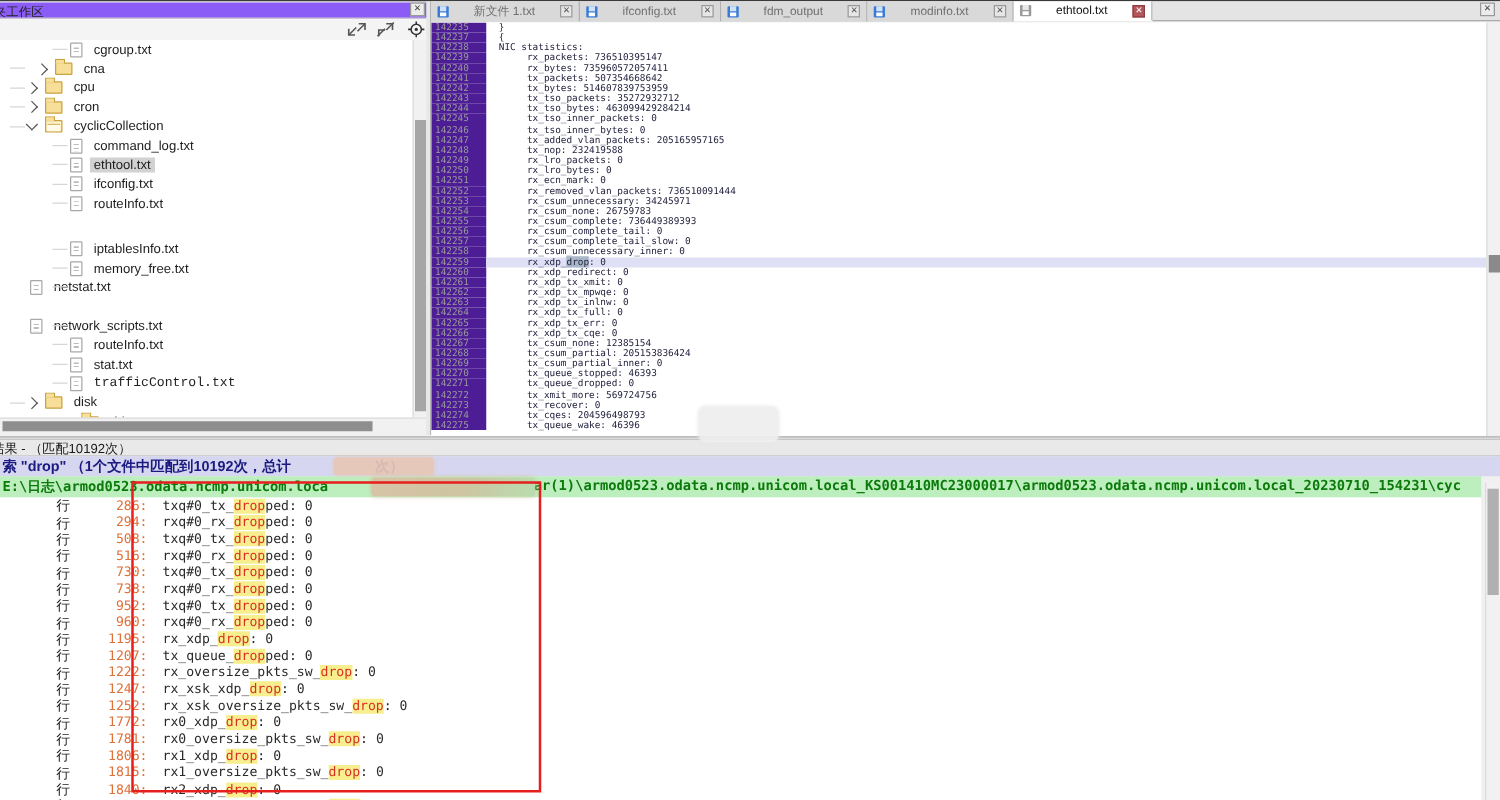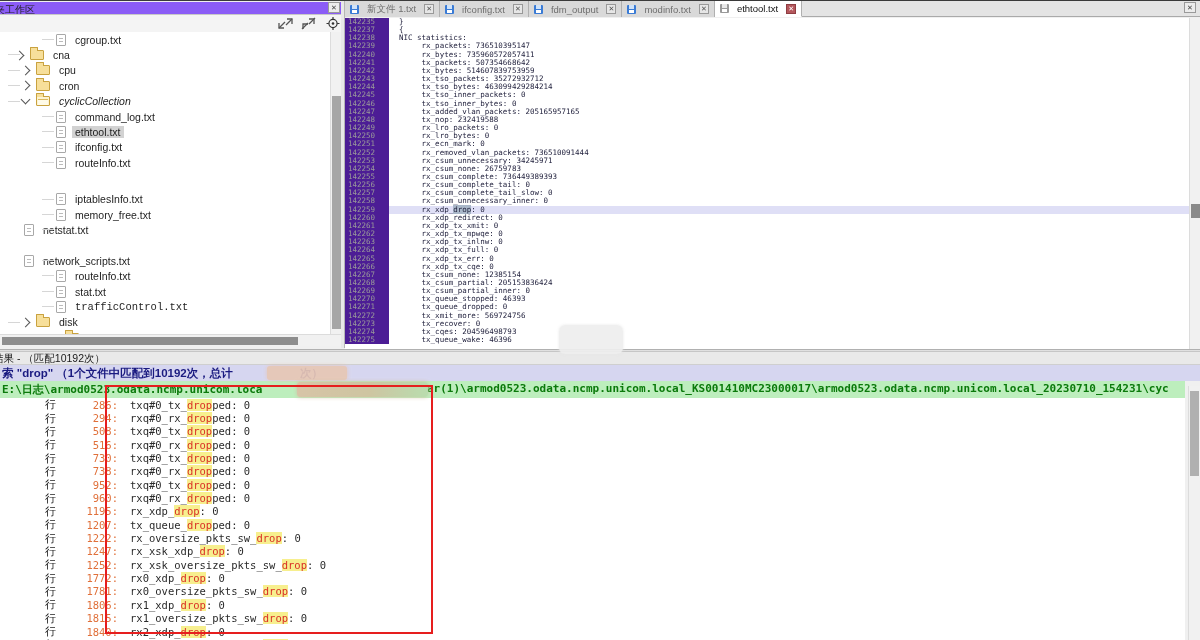--- a/index.html
+++ b/index.html
@@ -40,21 +40,21 @@
   .tree-row.selected .tree-label { background:#d2d2d2; }
   .vscroll { position:absolute; background:#f1f1f1; border-left:1px solid #dcdcdc; }
   .vthumb { position:absolute; left:1px; width:9px; background:#a6a6a6; }
   #tree-vscroll { left:330px; top:31px; width:11px; height:302px; }
   #tree-hscroll { position:absolute; left:0; top:333px; width:341px; height:12px; background:#f1f1f1; border-top:1px solid #dcdcdc; }
   #tree-hthumb { position:absolute; left:2px; top:2px; width:296px; height:8px; background:#8e8e8e; }
   #v-divider { position:absolute; left:341px; top:0; width:4px; height:347px; background:#e8e8e8; border-right:1px solid #b5b5b5; }
   
   #tabbar { position:absolute; left:345px; top:0; width:855px; height:16px; background:#e4e4e4;
     border-bottom:1px solid #aaa; display:flex; }
-  .tab { height:16px; display:flex; align-items:center; gap:8px; padding:0 5px;
+  .tab { height:16px; display:flex; align-items:center; gap:20px; padding:0 5px;
     background:#d9d9d9; border-right:1px solid #b0b0b0; font-size:9.5px; color:#6f6f6f; white-space:nowrap; }
   .tab.active { background:#ffffff; color:#111; border-bottom:1px solid #fff; }
   .floppy { width:9px; height:9px; background:#3a7bd5; border-radius:1px; position:relative; flex:none; }
   .floppy::before { content:""; position:absolute; left:2px; top:0; width:5px; height:4px; background:#cfe2f8; }
   .floppy::after { content:""; position:absolute; left:2px; bottom:1px; width:5px; height:3px; background:#fff; }
   .tab.active .floppy { background:#9a9a9a; }
   .tab.active .floppy::before { background:#e8e8e8; }
   .tab-close { width:10px; height:10px; background:#e6e6e6; border:1px solid #999; font-size:7px;
     line-height:8px; text-align:center; color:#555; flex:none; }
   .tab.active .tab-close { background:#b4575c; border-color:#8f3d42; color:#fff; }
@@ -136,39 +136,39 @@
       <path d="M7 0 L7 2.5 M7 11.5 L7 14 M0 7 L2.5 7 M11.5 7 L14 7" stroke="#333" stroke-width="1.3"></path>
     </svg>
   </div>
 
   <div id="ws-tree">
       <div class="tree-row" style="padding-left: 56px;">
         <span class="connector" style="left: 42px;"></span>
         <span class="ico-file"></span>
         <span class="tree-label">cgroup.txt</span>
       </div>
-      <div class="tree-row" style="padding-left: 16px;">
+      <div class="tree-row" style="padding-left: 30px;">
         <span class="connector" style="left: 8px;"></span>
         <span class="chev collapsed"></span>
         <span class="ico-folder"></span>
         <span class="tree-label">cna</span>
       </div>
       <div class="tree-row" style="padding-left: 22px;">
         <span class="connector" style="left: 8px;"></span>
         <span class="chev collapsed"></span>
         <span class="ico-folder"></span>
         <span class="tree-label">cpu</span>
       </div>
       <div class="tree-row" style="padding-left: 22px;">
         <span class="connector" style="left: 8px;"></span>
         <span class="chev collapsed"></span>
         <span class="ico-folder"></span>
         <span class="tree-label">cron</span>
       </div>
-      <div class="tree-row" style="padding-left: 22px; font-style: italic;">
+      <div class="tree-row" style="padding-left: 22px;">
         <span class="connector" style="left: 8px;"></span>
         <span class="chev expanded"></span>
         <span class="ico-folder open"></span>
         <span class="tree-label">cyclicCollection</span>
       </div>
       <div class="tree-row" style="padding-left: 56px;">
         <span class="connector" style="left: 42px;"></span>
         <span class="ico-file"></span>
         <span class="tree-label">command_log.txt</span>
       </div>

